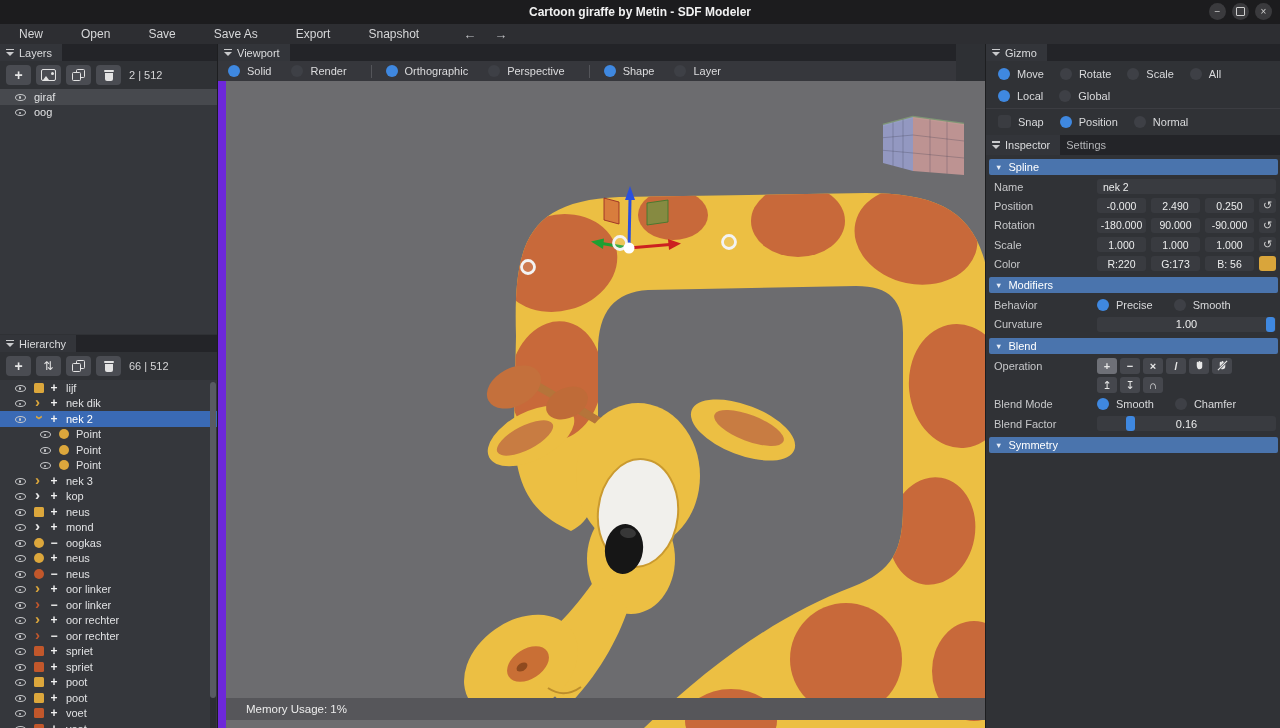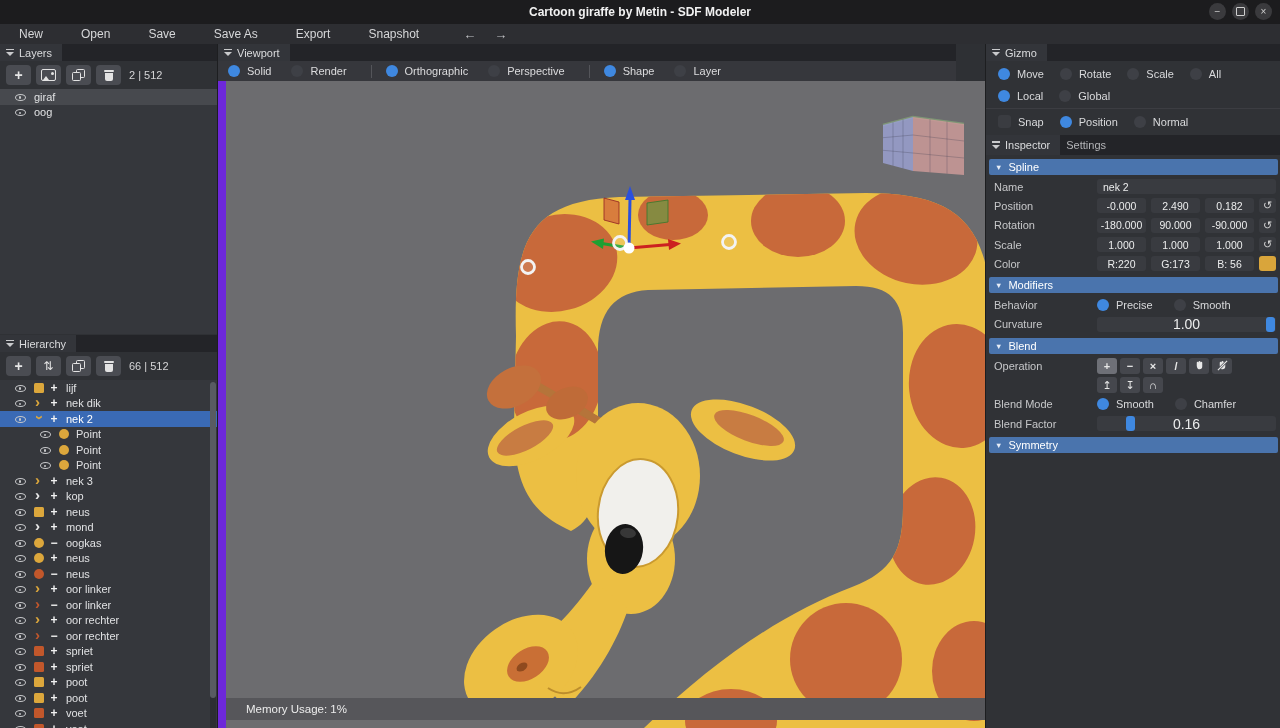--- a/index.html
+++ b/index.html
@@ -76,21 +76,21 @@
   .irow{height:19.3px;display:flex;align-items:center}
   .ilabel{width:103px;padding-left:8px;font-size:11px;color:#c6c7c9;flex:none}
   .ictrl{flex:1;display:flex;align-items:center;gap:5px;padding-right:5px}
   .fld{flex:1;height:15px;background:#393b40;border-radius:3px;color:#eceded;font-size:10.5px;display:flex;align-items:center;justify-content:center}
   .fld.name{justify-content:flex-start;padding-left:6px}
   .rst{width:17px;flex:none;height:15px;background:#393b40;border-radius:3px;color:#d8d8d8;font-size:11px;display:flex;align-items:center;justify-content:center}
   .swatch{width:17px;flex:none;height:15px;border-radius:3px}
   .shead{height:16px;margin:4px 3px 2px;background:#4a74ad;border-radius:2px;display:flex;align-items:center;gap:6px;padding-left:6px;color:#fff;font-size:11px}
   .shead .tri{font-size:7.5px;color:#e8eef8}
   .slider{position:relative;flex:1;height:15px;background:#393b40;border-radius:3px;overflow:hidden}
-  .slider .val{position:absolute;inset:0;display:flex;align-items:center;justify-content:center;font-size:14px;color:#eceded}
+  .slider .val{position:absolute;inset:0;display:flex;align-items:center;justify-content:center;font-size:11px;color:#eceded}
   .slider .hnd{position:absolute;top:0;width:9px;height:15px;background:#3f88e0;border-radius:3px}
   .opbtn{width:20px;height:16px;background:#45474d;border-radius:3px;display:flex;align-items:center;justify-content:center;color:#e8e8e8;font-size:11px;flex:none}
   .opbtn.on{background:#6e7077}
   .chk{width:14px;height:14px;background:#3a3c41;border-radius:3px;flex:none}
   .chk.small{width:13px;height:13px}
   .axlbl{font-size:11px;color:#d6d7d9;margin:0 9px 0 5px}
 </style>
 </head>
 <body>
 
@@ -510,21 +510,21 @@
     <span class="ilabel">Name</span>
     <span class="ictrl">
         <span class="fld name">nek 2</span>
       </span>
   </div>
   <div class="irow">
     <span class="ilabel">Position</span>
     <span class="ictrl">
       <span class="fld">-0.000</span>
       <span class="fld">2.490</span>
-      <span class="fld">0.182</span>
+      <span class="fld">0.250</span>
       <span class="rst">↺</span>
     </span>
   </div>
   <div class="irow">
     <span class="ilabel">Rotation</span>
     <span class="ictrl">
       <span class="fld">-180.000</span>
       <span class="fld">90.000</span>
       <span class="fld">-90.000</span>
       <span class="rst">↺</span>

